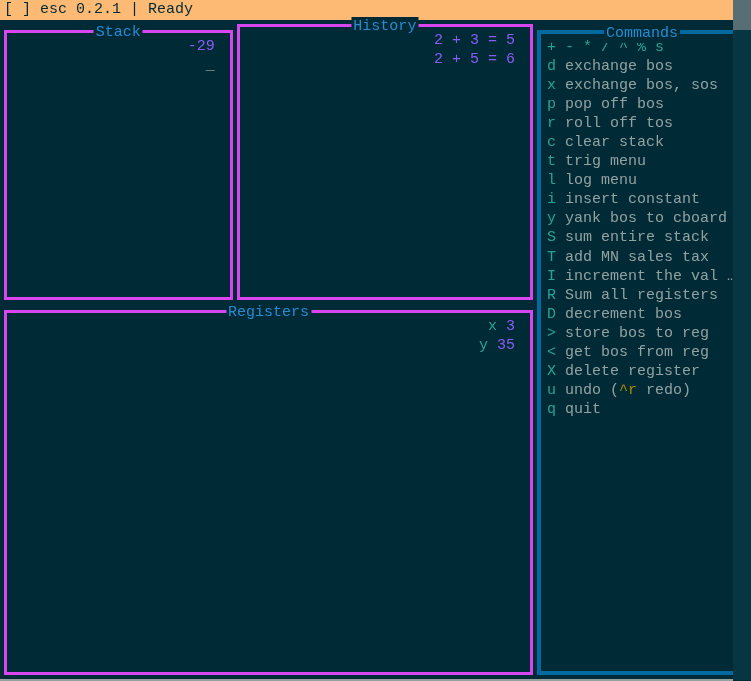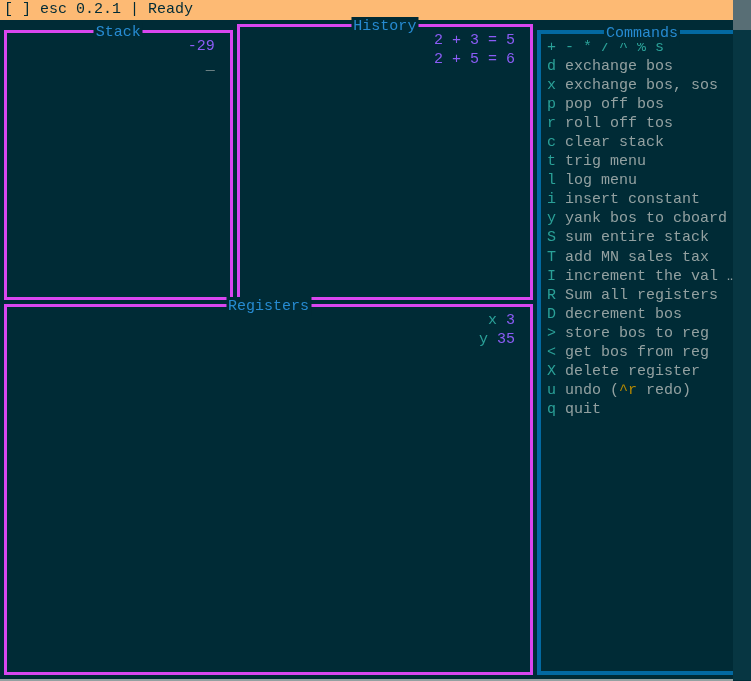--- a/index.html
+++ b/index.html
@@ -51,21 +51,21 @@
       position: absolute;
       top: -10px;
       left: 50%;
       transform: translateX(-50%);
       background: #002b36;
       color: #268bd2;
       padding: 0 2px;
     }
     .stack-panel { flex: 1; margin-top: 6px; }
     .history-panel { flex: 1.35; }
-    .registers-panel { flex: 1; }
+    .registers-panel { flex: 1; margin-top: 6px; }
     .commands-col {
       width: 210px;
       border: 4px solid #0369a1;
       position: relative;
       padding: 4px 6px;
       margin-top: 6px;
     }
     .line { white-space: pre; }
     .cyan { color: #2aa198; }
     .gray { color: #8b5cf6; }

